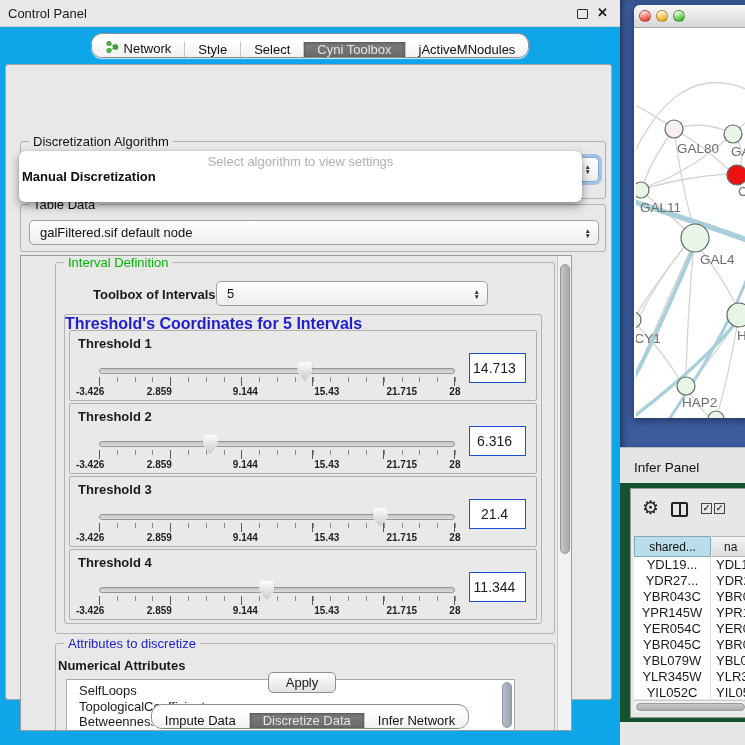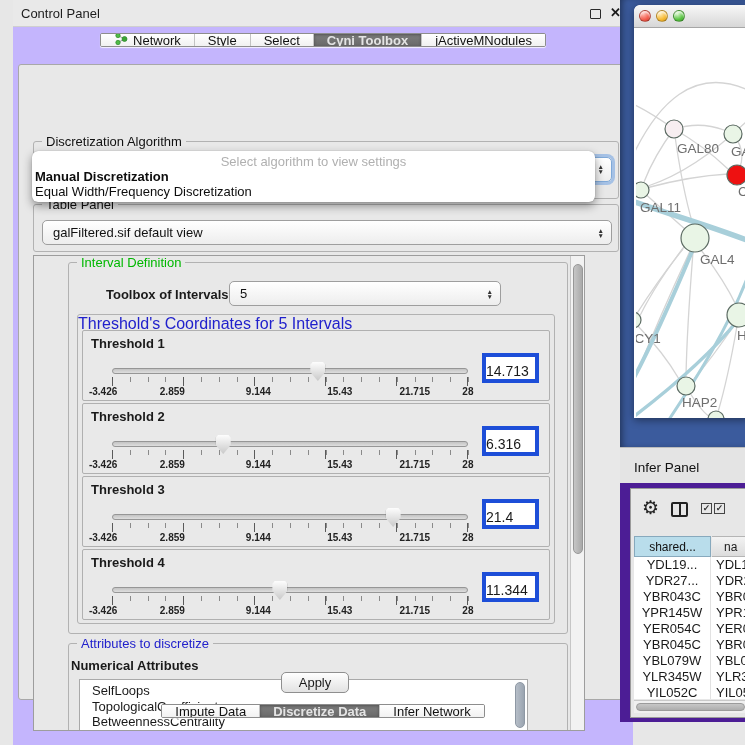--- a/index.html
+++ b/index.html
@@ -1,34 +1,34 @@
 <!DOCTYPE html>
 <html><head>
 <meta charset="utf-8">
 <style>
   * { margin:0; padding:0; box-sizing:border-box; }
   html,body { width:745px; height:745px; overflow:hidden; }
   body { font-family:"Liberation Sans", sans-serif; background:#e7e7e7; position:relative; color:#1a1a1a; }
 
   
-  .cp { position:absolute; left:13px; top:0; width:620px; height:745px; background:#c4b5fd; }
+  .cp { position:absolute; left:0; top:0; width:620px; height:745px; background:#0ea5e9; }
 
   .titlebar { position:absolute; left:0; top:0; width:620px; height:27px; background:#e9e9e9; border-bottom:1px solid #cfcfcf; }
   .titlebar .title { position:absolute; left:8px; top:6px; font-size:13px; color:#1c1c1c; }
   .tb-float { position:absolute; right:32px; top:9px; width:11px; height:10px; border:1.5px solid #2a2a2a; border-radius:1px; cursor:default; }
   .tb-close { position:absolute; right:12px; top:5px; font-size:13px; font-weight:bold; color:#1a1a1a; }
 
   
   .seg-bar { position:absolute; left:0; width:620px; display:flex; justify-content:center; }
   .seg-bar.top { top:33px; }
   .seg-bar.bottom { top:704px; }
-  .seg { display:flex; border:1px solid #8d8d8d; border-radius:2px; overflow:hidden; background:#fff; box-shadow:0 1px 1px rgba(255,255,255,.8); height:14px; }
+  .seg { display:flex; border:1px solid #8d8d8d; border-radius:11px; overflow:hidden; background:#fff; box-shadow:0 1px 1px rgba(255,255,255,.8); height:25px;align-items:flex-end; }
   .seg > .seg-item { display:flex; align-items:center; gap:5px; padding:0 13px; font-size:13px; color:#111; background:linear-gradient(#ffffff,#f1f1f1); border-left:1px solid #c3c3c3; white-space:nowrap; cursor:default; }
   .seg > .seg-item:first-child { border-left:none; }
-  .seg > .seg-item.selected { background:linear-gradient(#7d7d7d,#6a6a6a); color:#e4e4e4; box-shadow:inset 0 1px 3px rgba(0,0,0,.35);font-weight:bold; }
+  .seg > .seg-item.selected { background:linear-gradient(#7d7d7d,#6a6a6a); color:#e4e4e4; box-shadow:inset 0 1px 3px rgba(0,0,0,.35); }
 
   .main-panel { position:absolute; left:5px; top:64px; width:607px; height:636px; border:1px solid #a8a8a8; border-radius:3px; background:#e8e8e8; }
 
   
   .group { position:absolute; border:1px solid #b2b2b2; border-radius:3px; }
   .group > .gtitle { position:absolute; top:-8px; left:8px; background:#e8e8e8; padding:0 4px; font-size:13px; line-height:15px; color:#111; white-space:nowrap; }
   .gtitle.green { color:#00b800; }
   .gtitle.blue { color:#2121cc; }
 
   .grp-alg { left:14px; top:76px; width:586px; height:58px; }
@@ -55,45 +55,45 @@
   
   .scrollpane { position:absolute; left:14px; top:190px; width:552px; height:476px; border:1px solid #9d9d9d; background:#e8e8e8; overflow:hidden; }
   .v-scrollbar { position:absolute; right:0; top:0; bottom:0; width:14px; background:#f2f2f2; border-left:1px solid #c6c6c6; }
   .v-scrollbar .thumb { position:absolute; left:1.5px; top:8px; width:10px; height:290px; border-radius:6px; background:linear-gradient(90deg,#c6c6c6,#a9a9a9); border:1px solid #979797; }
 
   .grp-interval { left:34px; top:6px; width:500px; height:372px; }
   .noi-label { position:absolute; left:37px; top:24px; font-size:13px; font-weight:bold; }
   .combo-noi { left:160px; top:18px; width:272px; }
 
   .grp-thresh { position:absolute; left:8px; top:51px; width:478px; height:310px; border:1px solid #b2b2b2; border-radius:3px; }
-  .grp-thresh > .gtitle { left:6px; }
+  .grp-thresh > .gtitle { left:6px;font-weight:bold; }
   .t-rows { position:absolute; left:4px; top:15px; right:4px; display:flex; flex-direction:column; gap:2px; }
   .t-row { position:relative; height:71px; border:1px solid #b0b0b0; background:#e9e9e9; border-radius:2px; }
   .t-label { position:absolute; left:8px; top:5px; font-size:13px; font-weight:bold; }
   .t-slider { position:absolute; left:29px; top:37px; width:356px; height:6px; background:linear-gradient(#c3c3c3,#dedede); border:1px solid #969696; border-radius:3px; }
   .t-thumb { position:absolute; top:-7px; width:15px; height:19px; background:linear-gradient(#fdfdfd,#c9c9c9); clip-path:polygon(15% 0,85% 0,100% 15%,100% 52%,50% 100%,0 52%,0 15%); filter:drop-shadow(0 0 1px rgba(0,0,0,.6)); }
   .t-ticks { position:absolute; left:29px; top:46px; width:357px; height:9px; }
   .t-ticks .minor { position:absolute; inset:0 0 4px 0; background:repeating-linear-gradient(to right,#8a8a8a 0 1px,transparent 1px 17.8px); }
   .t-ticks .major { position:absolute; inset:0; background:repeating-linear-gradient(to right,#5a5a5a 0 1px,transparent 1px 71px); }
   .t-ticklabels { position:absolute; left:29px; top:55px; width:357px; height:12px; font-size:10px; font-weight:bold; color:#222; }
   .t-ticklabels span { position:absolute; transform:translateX(-50%); white-space:nowrap; }
   .tl0{left:-2.5%;} .tl1{left:16.9%;} .tl2{left:41%;} .tl3{left:63.8%;} .tl4{left:84.8%;} .tl5{left:99.7%;}
-  .t-value { position:absolute; right:10px; top:22px; width:57px; height:30px; background:#fff; border:4px solid #1d4ed8; font-size:14px; text-align:left; padding:6px 6px 0 0; }
+  .t-value { position:absolute; right:10px; top:22px; width:57px; height:30px; background:#fff; border:1px solid #1d4ed8; font-size:14px; text-align:center; padding:6px 6px 0 0; }
 
   .grp-attr { left:34px; top:387px; width:500px; height:110px; }
   .attr-sub { position:absolute; left:2px; top:14px; font-size:13px; font-weight:bold; }
   .attr-list { position:absolute; left:10px; top:35px; width:449px; height:80px; background:#fff; border:1px solid #a9a9a9; overflow:hidden; padding-top:3px; }
   .attr-item { font-size:13px; line-height:15.5px; padding-left:12px; white-space:nowrap; }
   .attr-scroll { position:absolute; right:1px; top:2px; width:11px; height:76px; }
   .attr-scroll .thumb { position:absolute; left:0; top:0; width:10px; height:46px; border-radius:5px; background:linear-gradient(90deg,#b6bec8,#9aa4b0); border:1px solid #8e98a4; }
 
   .apply-btn { position:absolute; left:262px; top:607px; width:68px; height:21px; background:linear-gradient(#ffffff,#e2e2e2); border:1px solid #8f8f8f; border-radius:5px; font-size:13px; text-align:center; line-height:19px; cursor:default; }
 
   
-  .rightcol { position:absolute; left:620px; top:0; width:125px; height:722px; background:#4c1d95; }
+  .rightcol { position:absolute; left:620px; top:0; width:125px; height:722px; background:#14532d; }
   .net-frame { position:absolute; left:0; top:0; width:125px; height:447px; background:#3b5b9d; box-shadow:inset 5px 0 7px -3px rgba(0,0,0,.45); }
   .net-win { position:absolute; left:14px; top:5px; width:115px; height:413px; background:#fff; border-radius:6px 0 0 0; overflow:hidden; box-shadow:0 2px 8px rgba(0,0,0,.45); }
   .net-titlebar { height:23px; background:linear-gradient(#f8f8f8,#d7d7d7); border-bottom:1px solid #a6a6a6; border-radius:6px 0 0 0; display:flex; align-items:center; gap:5px; padding-left:5px; }
   .light { width:12px; height:12px; border-radius:50%; border:1px solid rgba(0,0,0,.25); box-shadow:inset 0 2px 2px rgba(255,255,255,.75); }
   .light.red { background:radial-gradient(circle at 35% 30%, #ffb9b0, #f25a4b 60%, #c33a2c); }
   .light.yellow { background:radial-gradient(circle at 35% 30%, #ffeab2, #f6b82f 60%, #c8911c); }
   .light.green { background:radial-gradient(circle at 35% 30%, #d6f5ca, #55c23e 60%, #3a9b2b); }
   .net-canvas { position:absolute; left:2px; top:23px; width:113px; height:390px; background:#fff; }
   .net-canvas svg { display:block; }
 
@@ -167,27 +167,26 @@
     <div class="combo-focus-frag">
       <span class="stepper">
         <span>▲</span>
           <span>▼</span>
       </span>
     </div>
 
     <div class="popup">
       <div class="hint">Select algorithm to view settings</div>
       <div class="pitem sel">Manual Discretization</div>
-      <div class="pitem">Equal Width/Frequency Discretization</div>
     </div>
 
     <div class="group grp-tabledata">
-      <span class="gtitle">Table Panel</span>
+      <span class="gtitle">Table Data</span>
       <div class="combo combo-tabledata">
-        <span>galFiltered.sif default view</span>
+        <span>galFiltered.sif default node</span>
         <span class="stepper">
           <span>▲</span>
             <span>▼</span>
         </span>
       </div>
     </div>
 
     <div class="scrollpane">
 
       <div class="group grp-interval">

